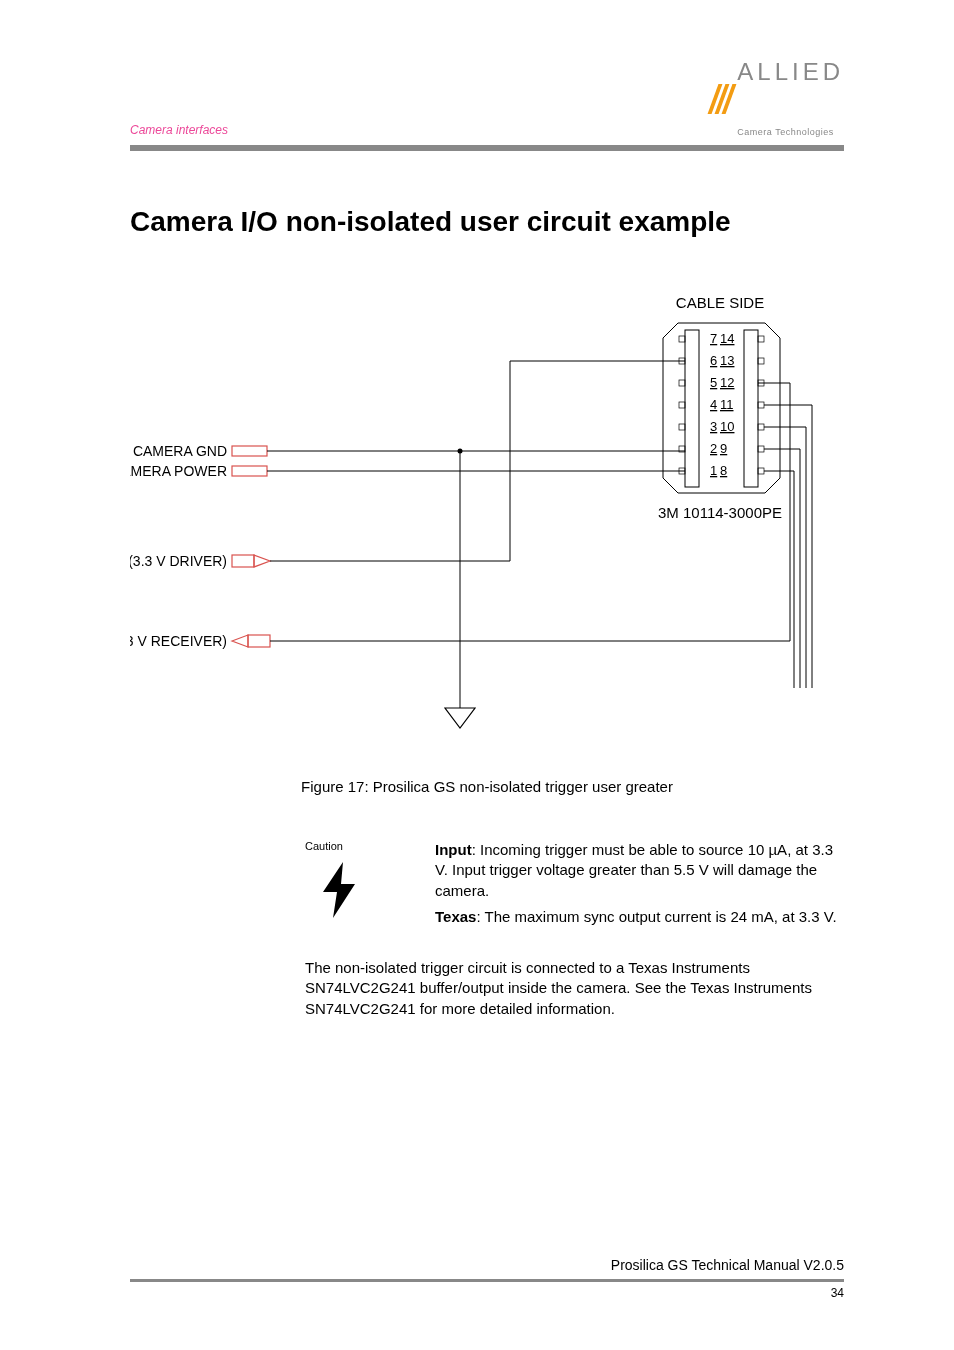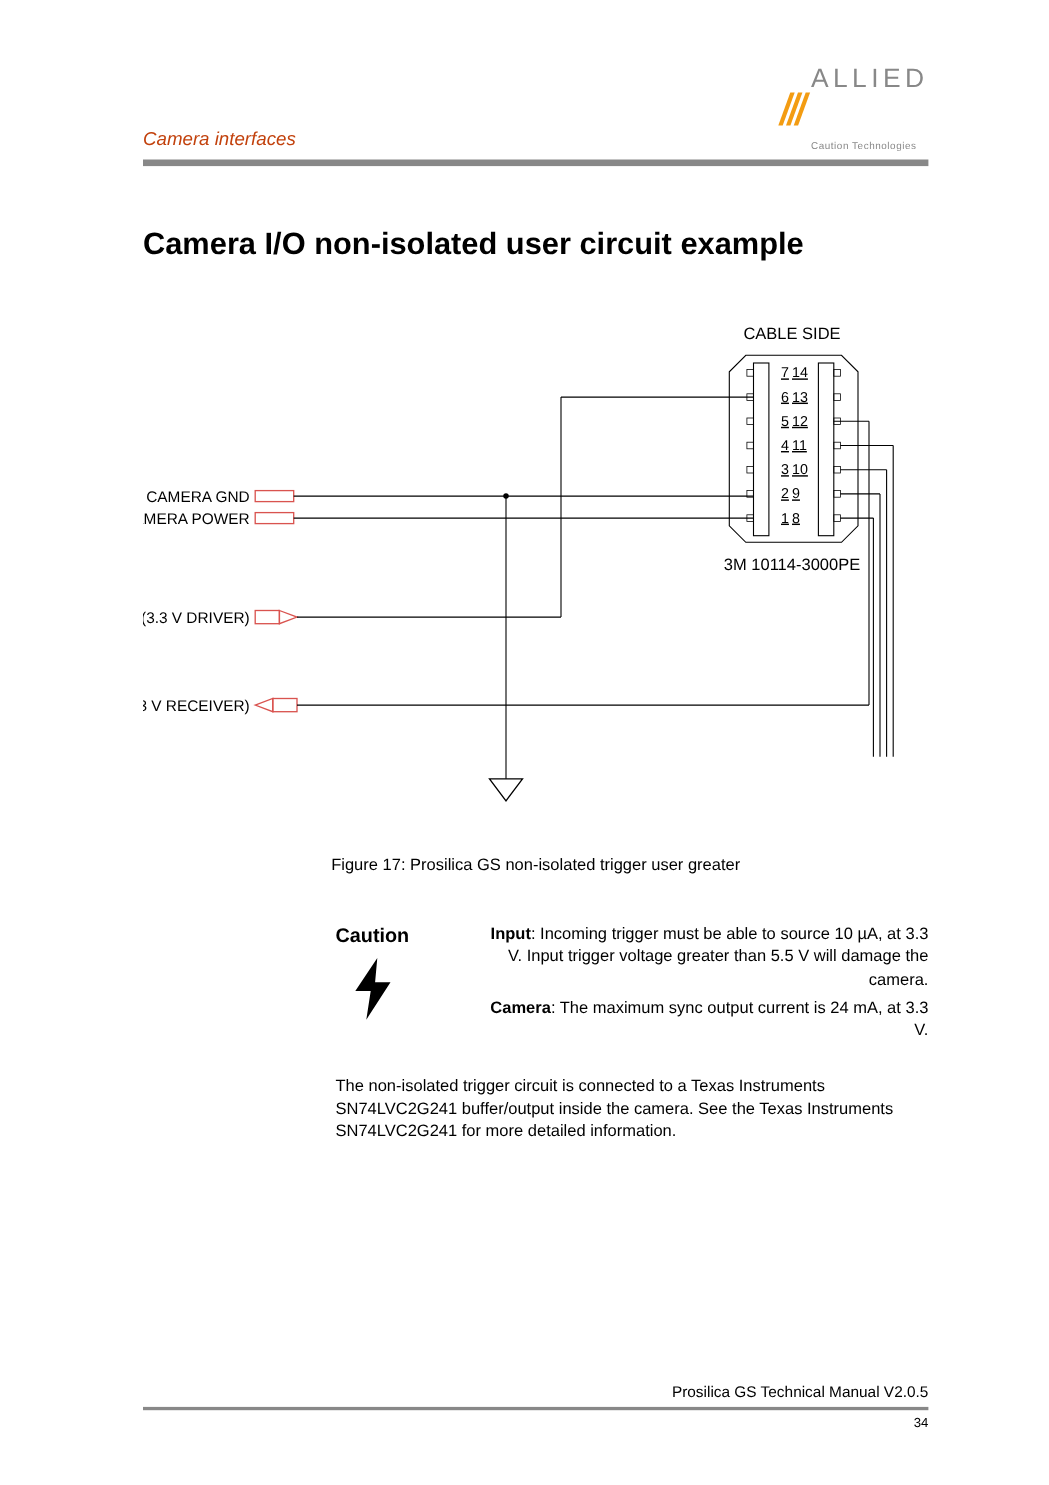--- a/index.html
+++ b/index.html
@@ -15,22 +15,22 @@
       padding: 60px 110px 50px 130px;
     }
     .header {
       display: flex;
       justify-content: space-between;
       align-items: flex-end;
       margin-bottom: 8px;
     }
     .header-title {
       font-style: italic;
-      font-size: 17px;
-      color: #c2410c;
+      font-size: 12px;
+      color: #ec4899;
     }
     .logo {
       display: flex;
       align-items: center;
     }
     .logo-slashes {
       display: flex;
       gap: 3px;
       margin-right: 6px;
     }
@@ -86,35 +86,34 @@
     .caution-block {
       display: flex;
       margin-left: 175px;
       margin-bottom: 25px;
       gap: 30px;
     }
     .caution-left {
       width: 100px;
     }
     .caution-label {
-      font-weight: bold;
-      font-size: 18px;
+      font-weight: normal;
+      font-size: 11px;
     }
     .caution-icon {
       margin-top: 8px;
       margin-left: 10px;
     }
     .caution-text {
       flex: 1;
       font-size: 15px;
       line-height: 1.35;
     }
     .caution-text p {
       margin-bottom: 6px;
-      text-align: right;
     }
     .body-text {
       margin-left: 175px;
       font-size: 15px;
       line-height: 1.35;
     }
     .footer {
       position: absolute;
       bottom: 50px;
       left: 130px;
@@ -142,21 +141,21 @@
   <div class="header">
     <div class="header-title">Camera interfaces</div>
     <div class="logo">
       <div class="logo-slashes">
         <div class="slash"></div>
         <div class="slash"></div>
         <div class="slash"></div>
       </div>
       <div class="logo-text">
         <div class="logo-main">ALLIED</div>
-        <div class="logo-sub">Caution Technologies</div>
+        <div class="logo-sub">Camera Technologies</div>
       </div>
     </div>
   </div>
   <div class="hr-top"></div>
 
   <h1 class="main-heading">Camera I/O non-isolated user circuit example</h1>
 
   <div class="diagram">
     <svg width="714" height="470" viewBox="0 0 714 470">
 
@@ -246,21 +245,21 @@
     <div class="caution-left">
       <div class="caution-label">Caution</div>
       <div class="caution-icon">
         <svg width="50" height="60" viewBox="0 0 50 60">
           <path d="M 28 2 L 8 32 L 22 32 L 18 58 L 40 24 L 26 24 Z" fill="#000"></path>
         </svg>
       </div>
     </div>
     <div class="caution-text">
       <p><b>Input</b><span>: Incoming trigger must be able to source 10 µA, at 3.3 V. Input trigger voltage greater than 5.5 V will damage the camera.</span></p>
-      <p><b>Camera</b><span>: The maximum sync output current is 24 mA, at 3.3 V.</span></p>
+      <p><b>Texas</b><span>: The maximum sync output current is 24 mA, at 3.3 V.</span></p>
     </div>
   </div>
 
   <div class="body-text">The non-isolated trigger circuit is connected to a Texas Instruments SN74LVC2G241 buffer/output inside the camera. See the Texas Instruments SN74LVC2G241 for more detailed information.</div>
 </div>
 
 <div class="footer">
   <div class="footer-text">Prosilica GS Technical Manual  V2.0.5</div>
   <div class="hr-bottom"></div>
   <div class="page-num">34</div>

